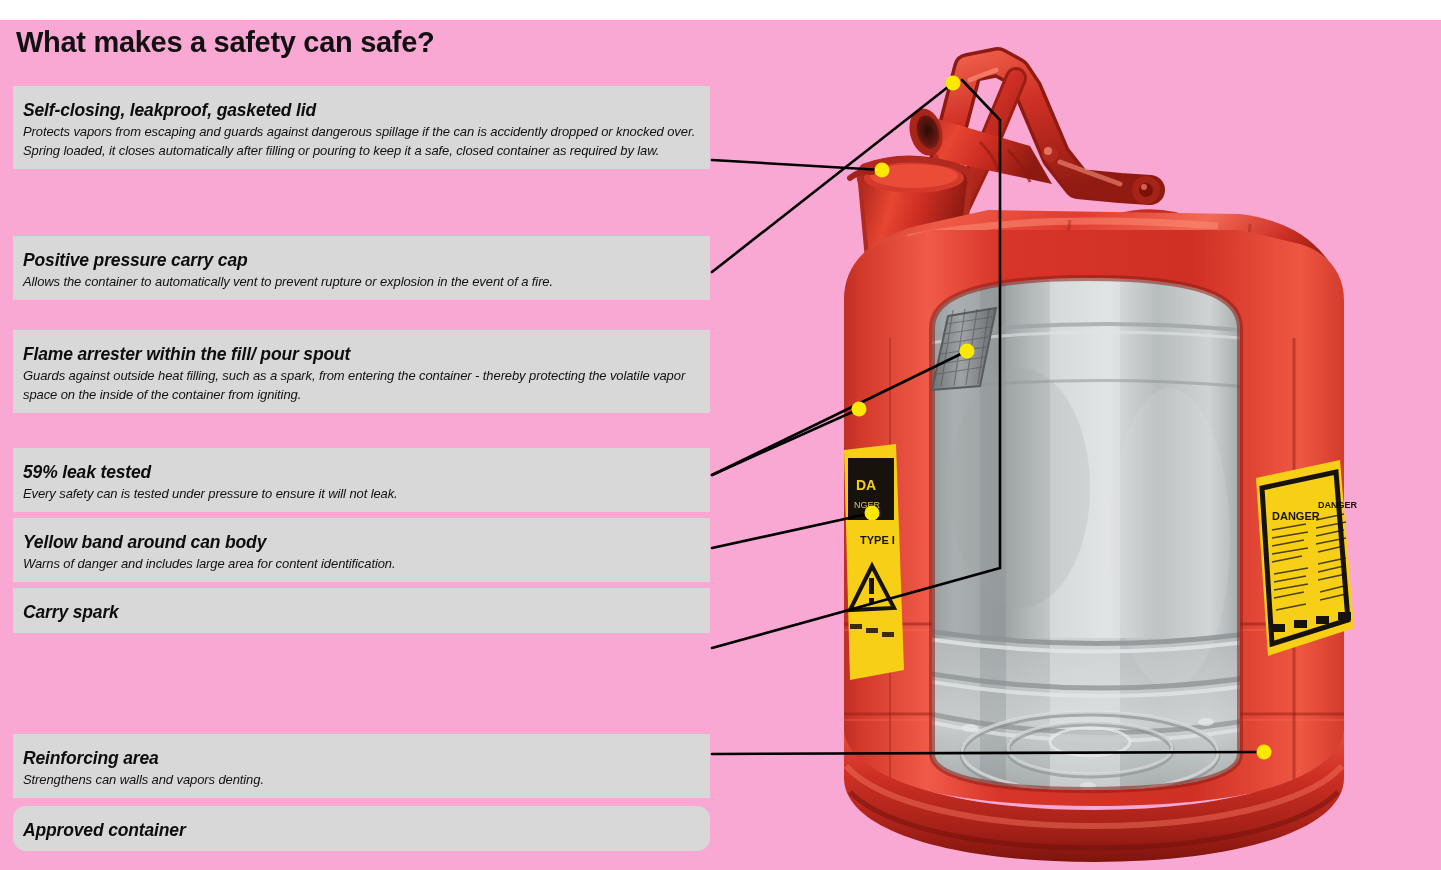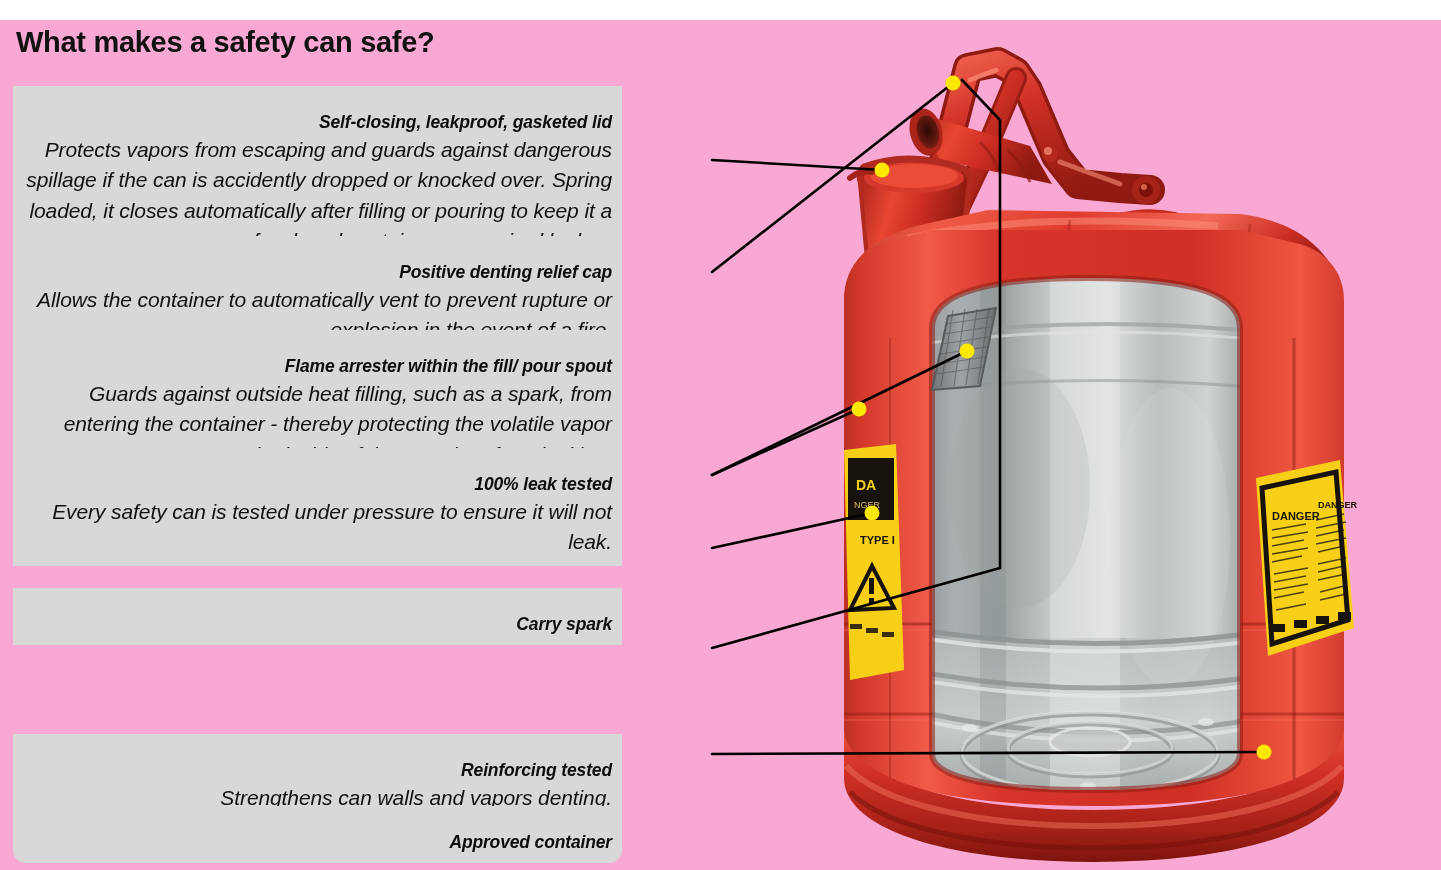--- a/index.html
+++ b/index.html
@@ -27,37 +27,36 @@
     font-weight: bold;
     color: #111111;
     letter-spacing: -0.3px;
     font-family: "Liberation Sans", sans-serif;
   }
 
   
   .callout-block {
     position: absolute;
     left: 13px;
-    width: 609px;
+    width: 697px;
     background: #d8d8d8;
-    padding: 24px 10px 8px 10px;
+    padding: 12px 10px 8px 10px;
     font-style: italic;
-    text-align: right;
   }
   .callout-title {
     font-size: 17.5px;
     font-weight: bold;
     font-style: italic;
     color: #0d0d0d;
     line-height: 1.42;
     letter-spacing: -0.15px;
     white-space: nowrap;
   }
   .callout-body {
-    font-size: 21px;
+    font-size: 13px;
     font-weight: normal;
     font-style: italic;
     color: #111111;
     line-height: 1.45;
     letter-spacing: -0.1px;
   }
 
   
   #leader-lines {
     position: absolute;
@@ -363,41 +362,45 @@
   <div class="callout-dot" style="left:859px; top:389px;"></div>
   <div class="callout-dot" style="left:872px; top:493px;"></div>
   <div class="callout-dot" style="left:1264px; top:732px;"></div>
 
   <div class="callout-block" style="top:66px;">
     <div class="callout-title">Self-closing, leakproof, gasketed lid</div>
     <div class="callout-body">Protects vapors from escaping and guards against dangerous spillage if the can is accidently dropped or knocked over. Spring loaded, it closes automatically after filling or pouring to keep it a safe, closed container as required by law.</div>
   </div>
 
   <div class="callout-block" style="top:216px;">
-    <div class="callout-title">Positive denting relief cap</div>
+    <div class="callout-title">Positive pressure carry cap</div>
     <div class="callout-body">Allows the container to automatically vent to prevent rupture or explosion in the event of a fire.</div>
   </div>
 
   <div class="callout-block" style="top:310px;">
     <div class="callout-title">Flame arrester within the fill/ pour spout</div>
     <div class="callout-body">Guards against outside heat filling, such as a spark, from entering the container - thereby protecting the volatile vapor space on the inside of the container from igniting.</div>
   </div>
 
   <div class="callout-block" style="top:428px;">
-    <div class="callout-title">100% leak tested</div>
+    <div class="callout-title">59% leak tested</div>
     <div class="callout-body">Every safety can is tested under pressure to ensure it will not leak.</div>
   </div>
 
+  <div class="callout-block" style="top:498px;">
+    <div class="callout-title">Yellow band around can body</div>
+    <div class="callout-body">Warns of danger and includes large area for content identification.</div>
+  </div>
 
   <div class="callout-block" style="top:568px;">
     <div class="callout-title">Carry spark</div>
   </div>
 
   <div class="callout-block" style="top:714px;">
-    <div class="callout-title">Reinforcing tested</div>
+    <div class="callout-title">Reinforcing area</div>
     <div class="callout-body">Strengthens can walls and vapors denting.</div>
   </div>
 
   <div class="callout-block" style="top:786px;border-radius:13px;">
     <div class="callout-title">Approved container</div>
   </div>
 
 </div>
 
 </body></html>

